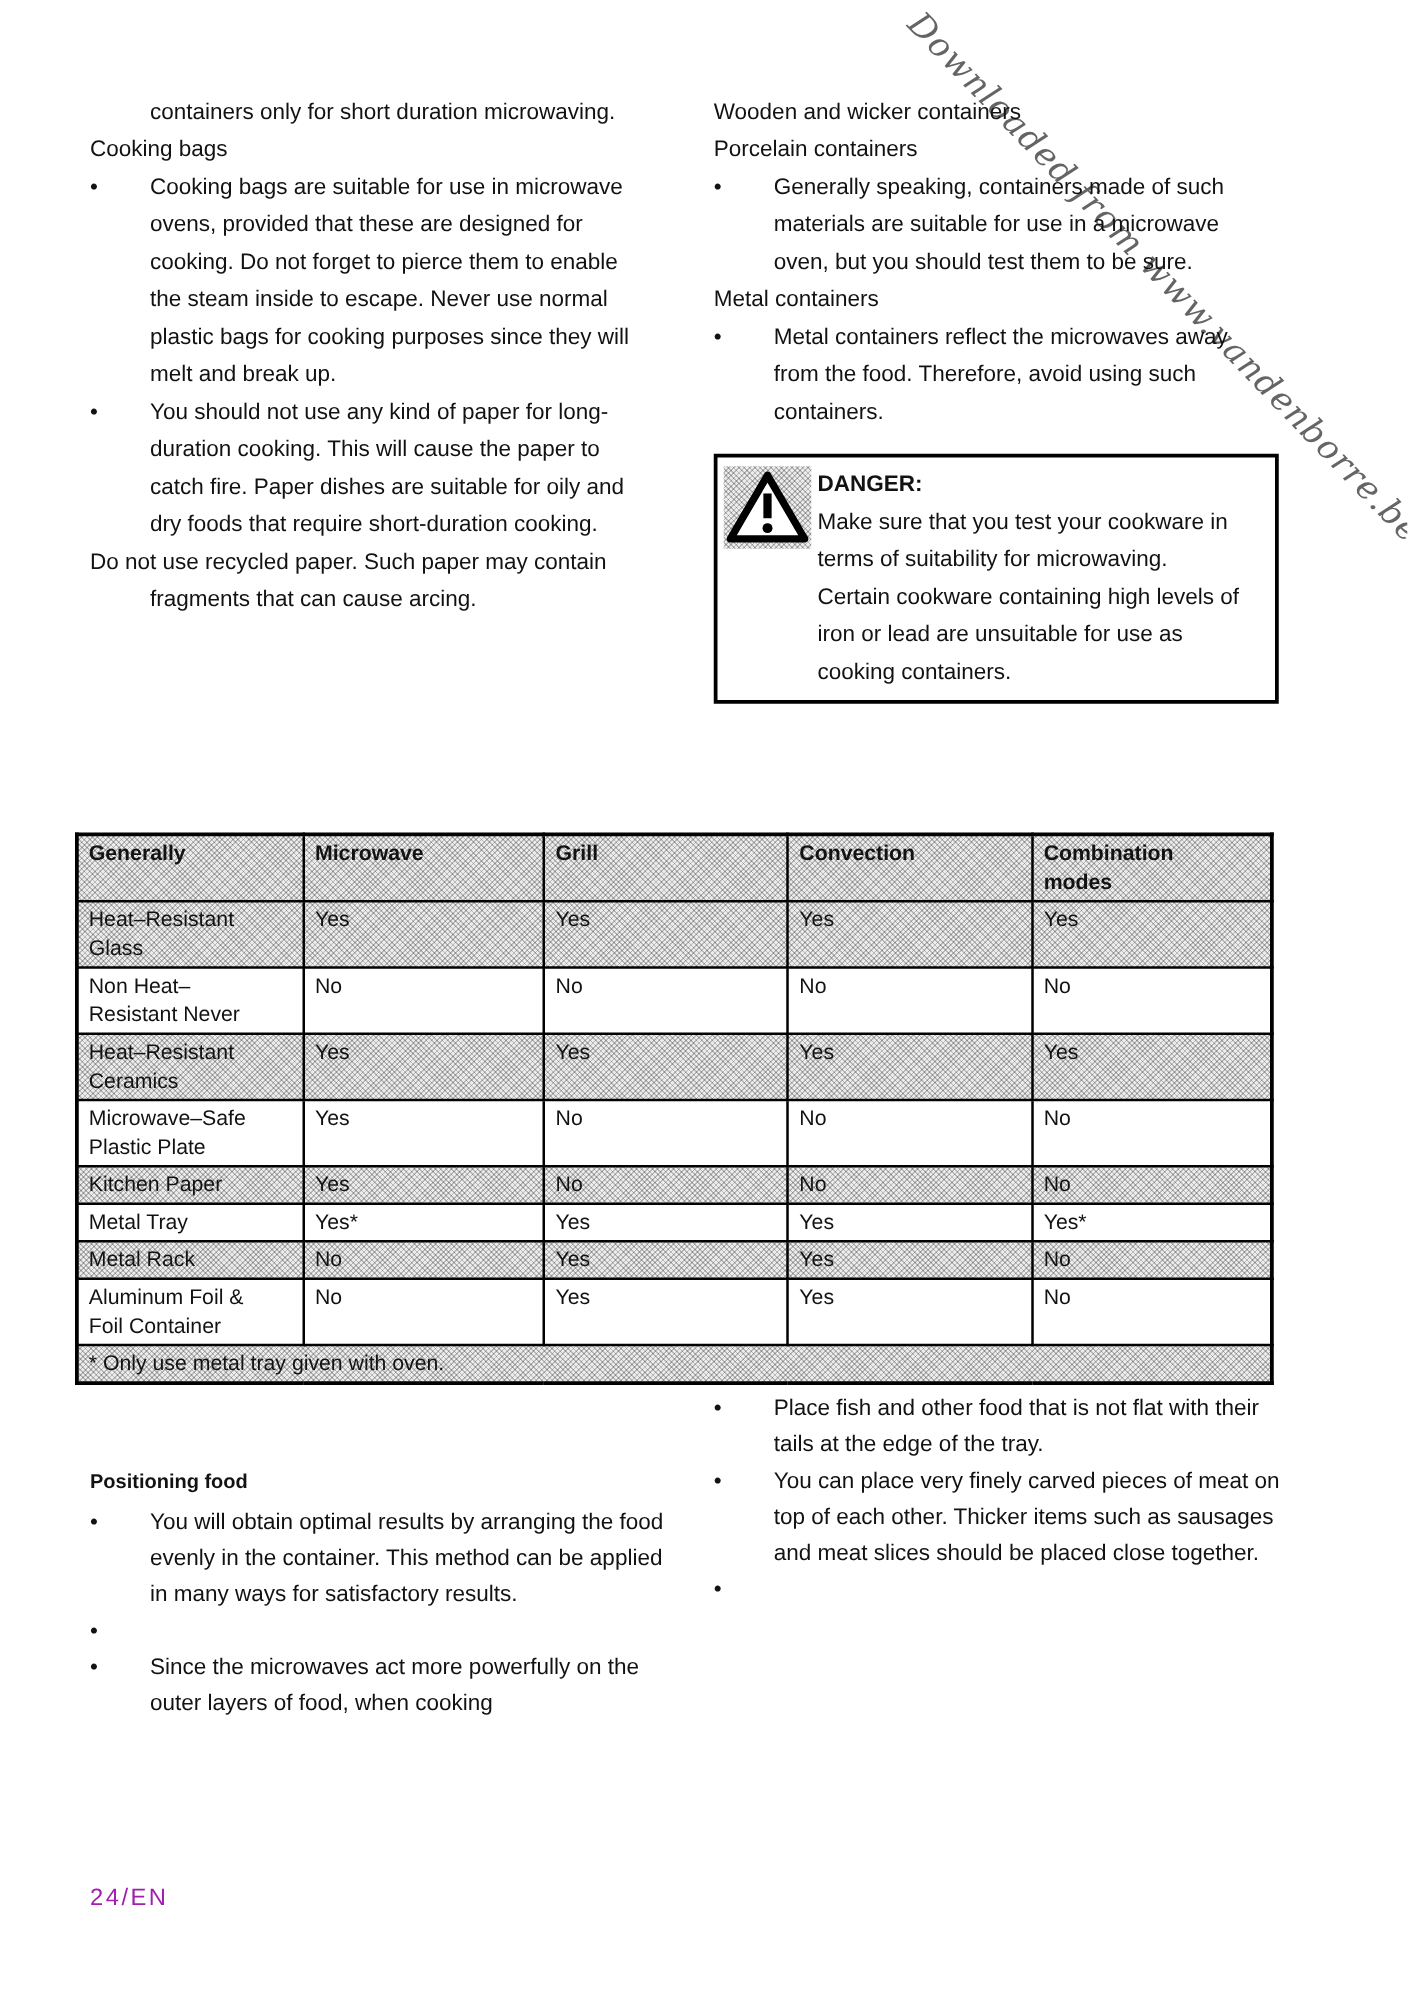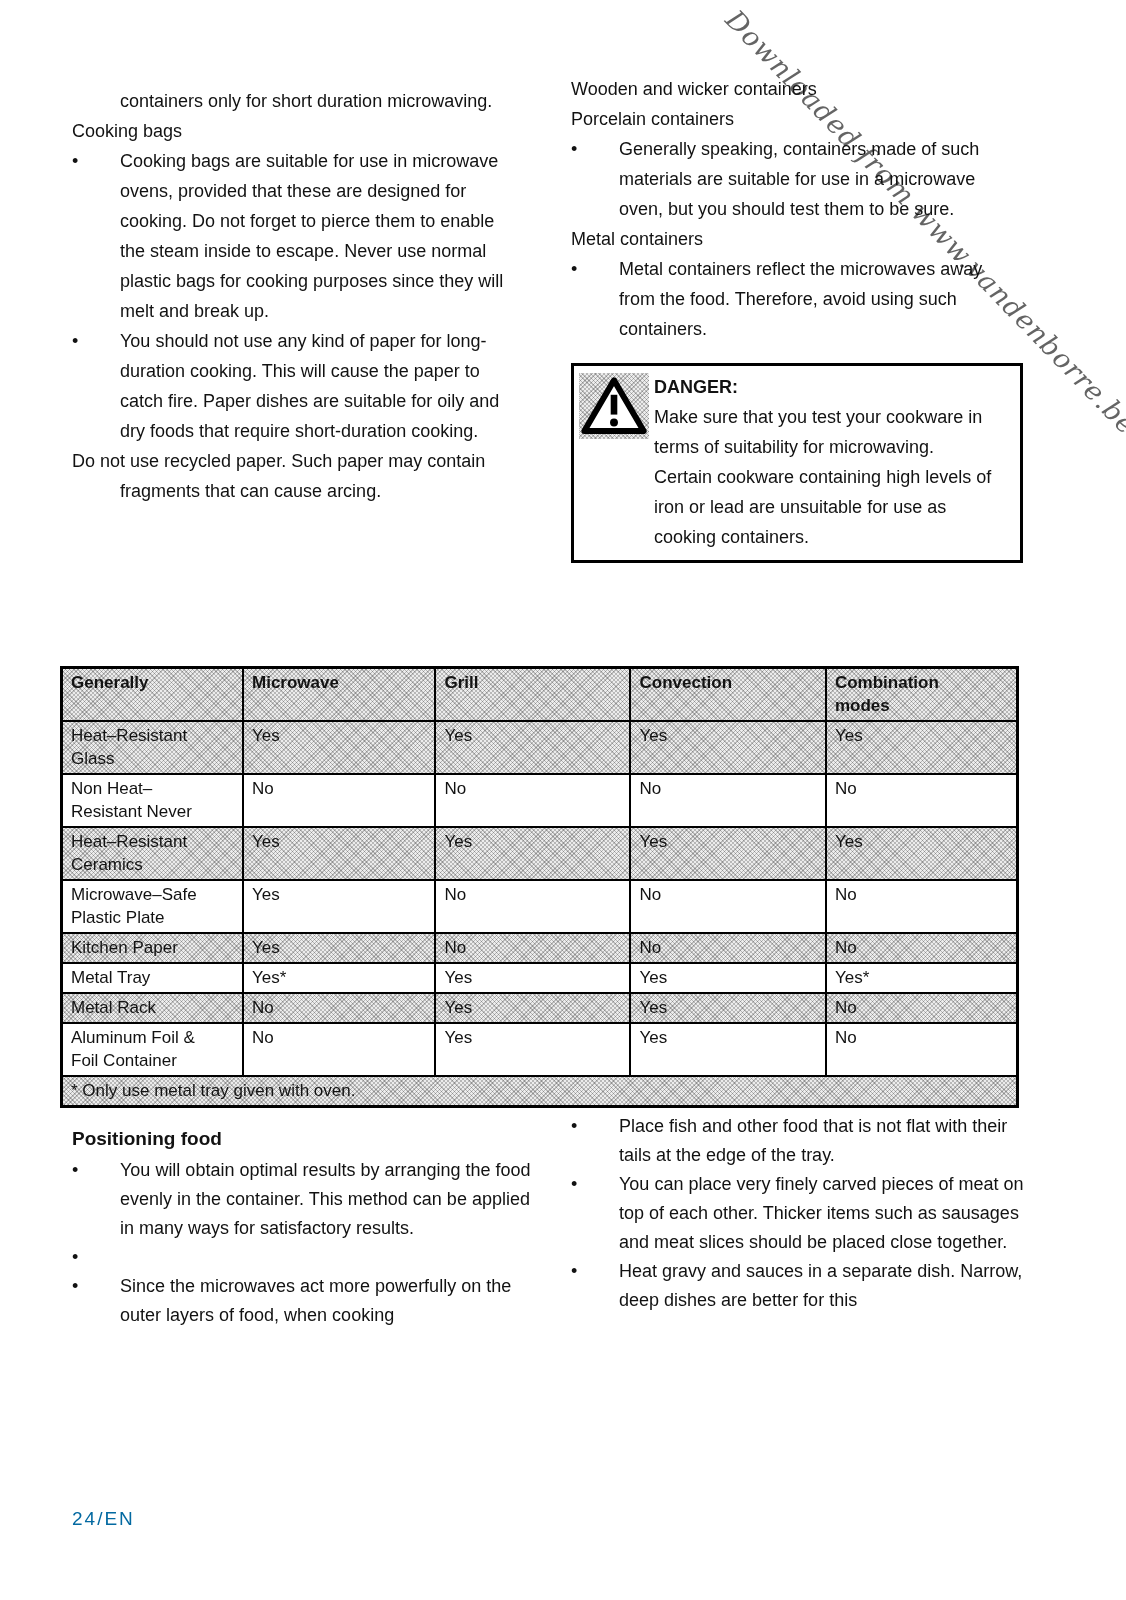--- a/index.html
+++ b/index.html
@@ -13,21 +13,21 @@
     transform:rotate(46deg); transform-origin:0 0;
     font-family:"DejaVu Serif","Liberation Serif",serif;
     font-style:italic; font-size:27px; color:#4a4a4a;
     letter-spacing:1px; white-space:nowrap; opacity:.85;
   }
 
   
   .col { position:absolute; font-size:18px; line-height:30px; }
   .top-left  { left:72px;  top:74px; width:448px; }
   .top-right { left:571px; top:74px; width:452px; }
-  .indented  { padding-left:48px;margin-top:12px; }
+  .indented  { padding-left:48px; }
   .hang      { padding-left:48px; text-indent:-48px; }
   .bullet { display:flex; }
   .dot { flex:0 0 48px; }
   .dot::before { content:"•"; }
   .btext { flex:1; }
 
   
   .danger-box { position:relative; border:3px solid #000; margin-top:19px; padding:6px 10px 8px 80px; min-height:190px; }
   .danger-icon { position:absolute; left:5px; top:7px; width:70px; height:66px; padding:2px; }
   .danger-icon svg { display:block; width:100%; height:100%; }
@@ -47,23 +47,23 @@
   table.cookware th, table.cookware td {
     border:2px solid #000; padding:2px 8px 3px 8px;
     text-align:left; vertical-align:top; line-height:23px;
   }
   table.cookware th { font-weight:bold; white-space:pre-line; }
   table.cookware td:first-child { white-space:pre-line; }
 
   
   .bottom-left  { left:72px;  top:1124px; width:464px; line-height:29px; }
   .bottom-right { left:571px; top:1112px; width:464px; line-height:29px; }
-  .bold-heading { font-weight:bold; font-size:19px; margin-bottom:3px; }
-
-  .page-number { position:absolute; left:72px; top:1508px; font-size:19px; letter-spacing:2px; color:#0369a1; }
+  .bold-heading { font-weight:bold; font-size:16px; margin-bottom:3px;margin-top:47px; }
+
+  .page-number { position:absolute; left:72px; top:1508px; font-size:19px; letter-spacing:2px; color:#a21caf; }
 </style>
 </head>
 <body>
 
 <div class="page">
 
   <div class="watermark">Downloaded from www.vandenborre.be</div>
 
   <div class="col top-left">
     <p class="indented">containers only for short duration microwaving.</p>
@@ -213,19 +213,18 @@
     <div class="bullet">
       <span class="dot"></span>
       <span class="btext">Place fish and other food that is not flat with their tails at the edge of the tray.</span>
     </div>
     <div class="bullet">
       <span class="dot"></span>
       <span class="btext">You can place very finely carved pieces of meat on top of each other. Thicker items such as sausages and meat slices should be placed close together.</span>
     </div>
     <div class="bullet">
       <span class="dot"></span>
-      <span class="btext">Heat gravy and sauces in a separate dish. Narrow, deep dishes are better for this</span>
     </div>
   </div>
 
   <div class="page-number">24/EN</div>
 
 </div>
 
 </body></html>

